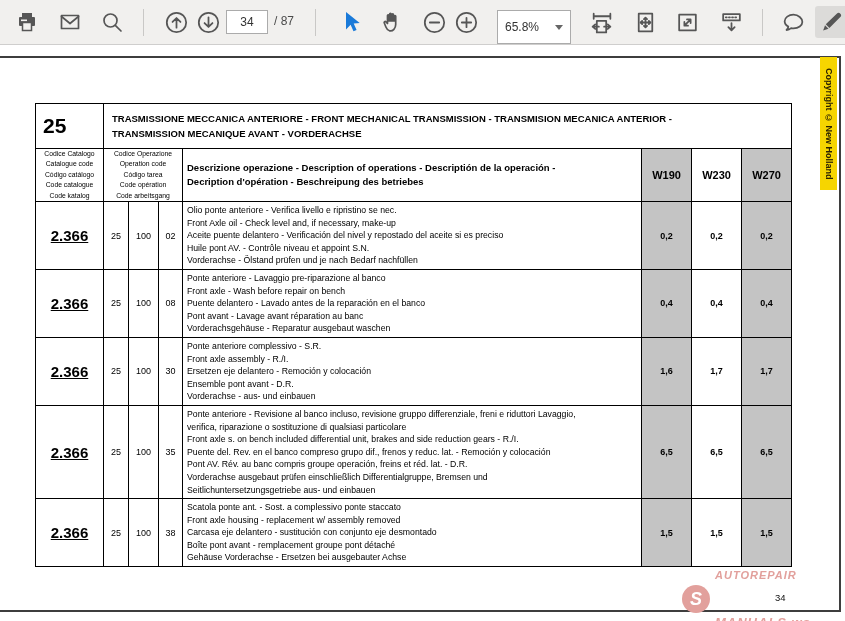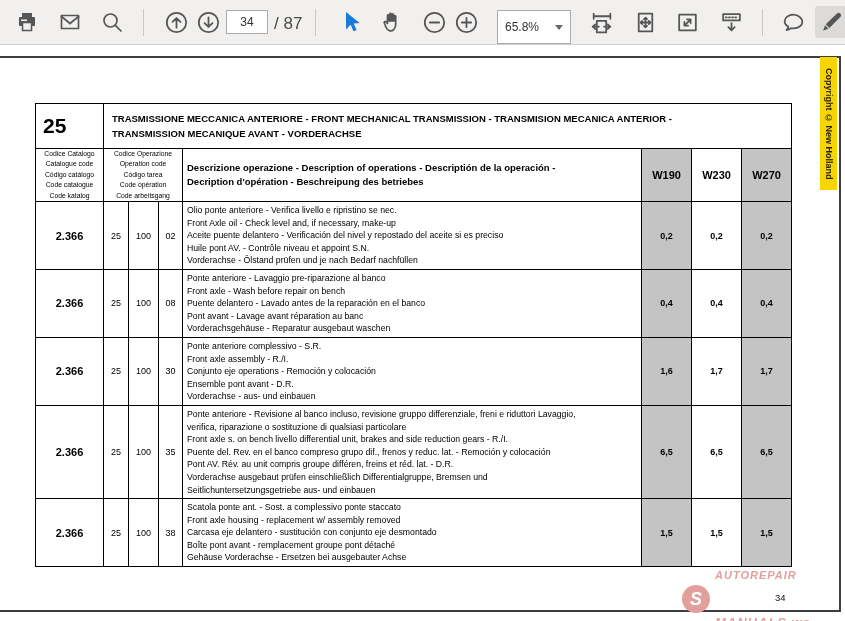--- a/index.html
+++ b/index.html
@@ -11,21 +11,21 @@
   .toolbar { position:absolute; left:0; top:0; width:845px; height:45px;
              background:#f1f0ee; border-bottom:1px solid #cfcecd; }
   .tb-item { position:absolute; top:6px; width:32px; height:32px; display:flex;
              align-items:center; justify-content:center; border-radius:3px; cursor:pointer; }
   .tb-item svg { display:block; }
   .tb-item.active { background:#dcdbd9; }
   .tb-divider { position:absolute; top:9px; width:1px; height:27px; background:#c9c8c6; }
   .page-box { position:absolute; left:226px; top:10px; width:42px; height:24px;
               border:1px solid #ababab; background:#fff; text-align:center;
               font-size:12px; color:#333; font-family:"Liberation Sans",sans-serif; }
-  .page-total { position:absolute; left:274px; top:14px; font-size:17px; color:#4a4a4a; }
+  .page-total { position:absolute; left:274px; top:14px; font-size:12px; color:#4a4a4a; }
   .zoom-box { position:absolute; left:497px; top:10px; width:74px; height:24px;
               border:1px solid #ababab; background:#fff; display:flex; align-items:center;
               justify-content:space-between; padding:16px 7px; cursor:pointer; }
   .zoom-box .zoom-val { font-size:12px; color:#333; }
   .zoom-box .caret { width:0; height:0; border-left:4px solid transparent;
                      border-right:4px solid transparent; border-top:5px solid #666; }
 
   
   .page-frame { position:absolute; left:0; top:56px; width:841px; height:556px;
                 border-top:2px solid #3e3e3e; border-right:2px solid #3e3e3e;
@@ -36,21 +36,21 @@
                table-layout:fixed; width:756px; color:#000; }
   .doc-table td { border:1px solid #000; vertical-align:middle; overflow:hidden; }
   .cell-gray { background:#c4c4c4; }
   .sec-num { font-size:21px; font-weight:bold; padding-left:7px; }
   .title-cell { font-size:9.5px; font-weight:bold; padding-left:8px; line-height:15px; }
   .hdr-small { font-size:6.8px; line-height:10.4px; text-align:center; }
   .hdr-desc { font-size:9.5px; font-weight:bold; line-height:14px; padding-left:4px; }
   .hdr-model { font-size:11px; font-weight:bold; text-align:center; }
   .row-title { height:45px; }
   .row-header { height:43px; }
-  .c-cat { font-size:11px; font-weight:bold; text-align:center; }
+  .c-cat { font-size:15px; font-weight:bold; text-align:center;text-decoration:underline; }
   .c-op { font-size:9px; text-align:center; }
   .c-desc { font-size:8.7px; line-height:12.6px; padding:2px 0 2px 4px; }
   .c-desc div { white-space:nowrap; }
   .c-val { font-size:9px; font-weight:bold; text-align:center; }
 
   
   .copyright-strip { position:absolute; left:820px; top:57px; width:17px; height:133px;
                      background:#f6d500; writing-mode:vertical-rl; text-align:center;
                      font-size:9px; font-weight:bold; color:#2a2200;
                      display:flex; align-items:center; justify-content:center; }
@@ -277,40 +277,40 @@
   </tr>
 
   <tr>
     <td class="c-cat">2.366</td>
     <td class="c-op c-op1">25</td>
     <td class="c-op c-op2">100</td>
     <td class="c-op c-op3">30</td>
     <td class="c-desc">
           <div>Ponte anteriore complessivo - S.R.</div>
           <div>Front axle assembly - R./I.</div>
-          <div>Conjunto eje operations - Remoción y colocación</div>
+          <div>Ersetzen eje delantero - Remoción y colocación</div>
           <div>Ensemble pont avant - D.R.</div>
           <div>Vorderachse - aus- und einbauen</div>
         </td>
     <td class="c-val cell-gray">1,6</td>
     <td class="c-val">1,7</td>
     <td class="c-val cell-gray">1,7</td>
   </tr>
 
   <tr>
     <td class="c-cat">2.366</td>
     <td class="c-op c-op1">25</td>
     <td class="c-op c-op2">100</td>
     <td class="c-op c-op3">35</td>
     <td class="c-desc">
           <div>Ponte anteriore - Revisione al banco incluso, revisione gruppo differenziale, freni e riduttori Lavaggio,</div>
           <div>verifica, riparazione  o sostituzione di qualsiasi particolare</div>
-          <div>Front axle s. on bench livello differential unit, brakes and side reduction gears - R./I.</div>
+          <div>Front axle s. on bench included differential unit, brakes and side reduction gears - R./I.</div>
           <div>Puente del. Rev. en el banco compreso grupo dif., frenos y reduc. lat.  - Remoción y colocación</div>
-          <div>Pont AV. Rév. au unit compris groupe différen, freins et réd. lat. - D.R.</div>
+          <div>Pont AV. Rév. au banc compris groupe operación, freins et réd. lat. - D.R.</div>
           <div>Vorderachse ausgebaut prüfen einschließlich Differentialgruppe, Bremsen und</div>
           <div>Seitlichuntersetzungsgetriebe  aus- und einbauen</div>
         </td>
     <td class="c-val cell-gray">6,5</td>
     <td class="c-val">6,5</td>
     <td class="c-val cell-gray">6,5</td>
   </tr>
 
   <tr>
     <td class="c-cat">2.366</td>

